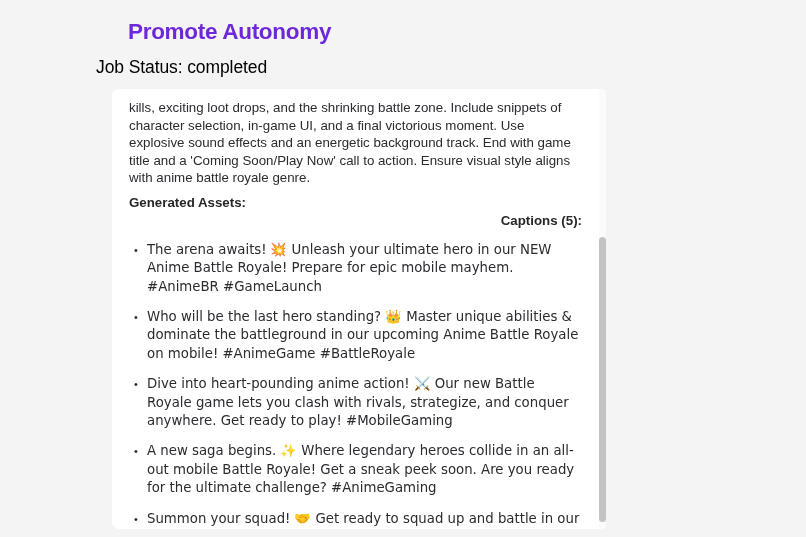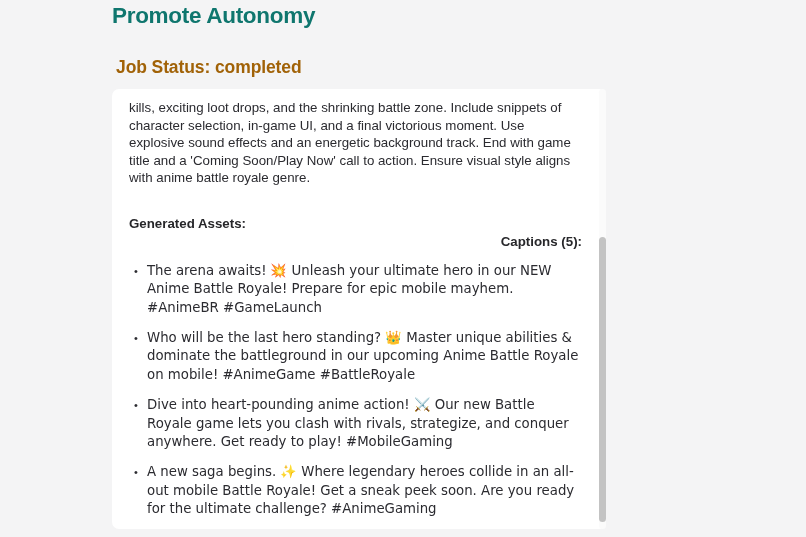--- a/index.html
+++ b/index.html
@@ -19,31 +19,31 @@
     width: 806px;
     height: 537px;
   }
   .page-title {
     position: absolute;
     left: 112px;
     top: 3px;
     font-size: 22.5px;
     font-weight: bold;
     letter-spacing: -0.3px;
-    color: #0f766e;
-    margin: 0;
+    color: #6d28d9;
+    margin: 16px;
   }
   .job-status {
     position: absolute;
-    left: 116px;
+    left: 96px;
     top: 57px;
     font-size: 17.5px;
-    font-weight: bold;
+    font-weight: normal;
     letter-spacing: -0.1px;
-    color: #a16207;
+    color: #000000;
     margin: 0;
   }
   .result-panel {
     position: absolute;
     left: 112px;
     top: 89px;
     width: 494px;
     height: 440px;
     background: #ffffff;
     border-radius: 7px;
@@ -63,21 +63,21 @@
   .para {
     margin: 1px 0 0 0;
     max-width: 452px;
   }
   .section-label {
     font-weight: bold;
     font-size: 13.3px;
     margin: 0;
     color: #27272a;
   }
-  .gen-assets { margin-top: 28px; }
+  .gen-assets { margin-top: 7px; }
   .captions-label { margin-top: 0px; text-align: right; }
   .caption-list {
     list-style: none;
     margin: 12px 0 0 0;
     padding: 0;
   }
   .caption-item {
     position: relative;
     padding-left: 18px;
     margin-bottom: 12.5px;

